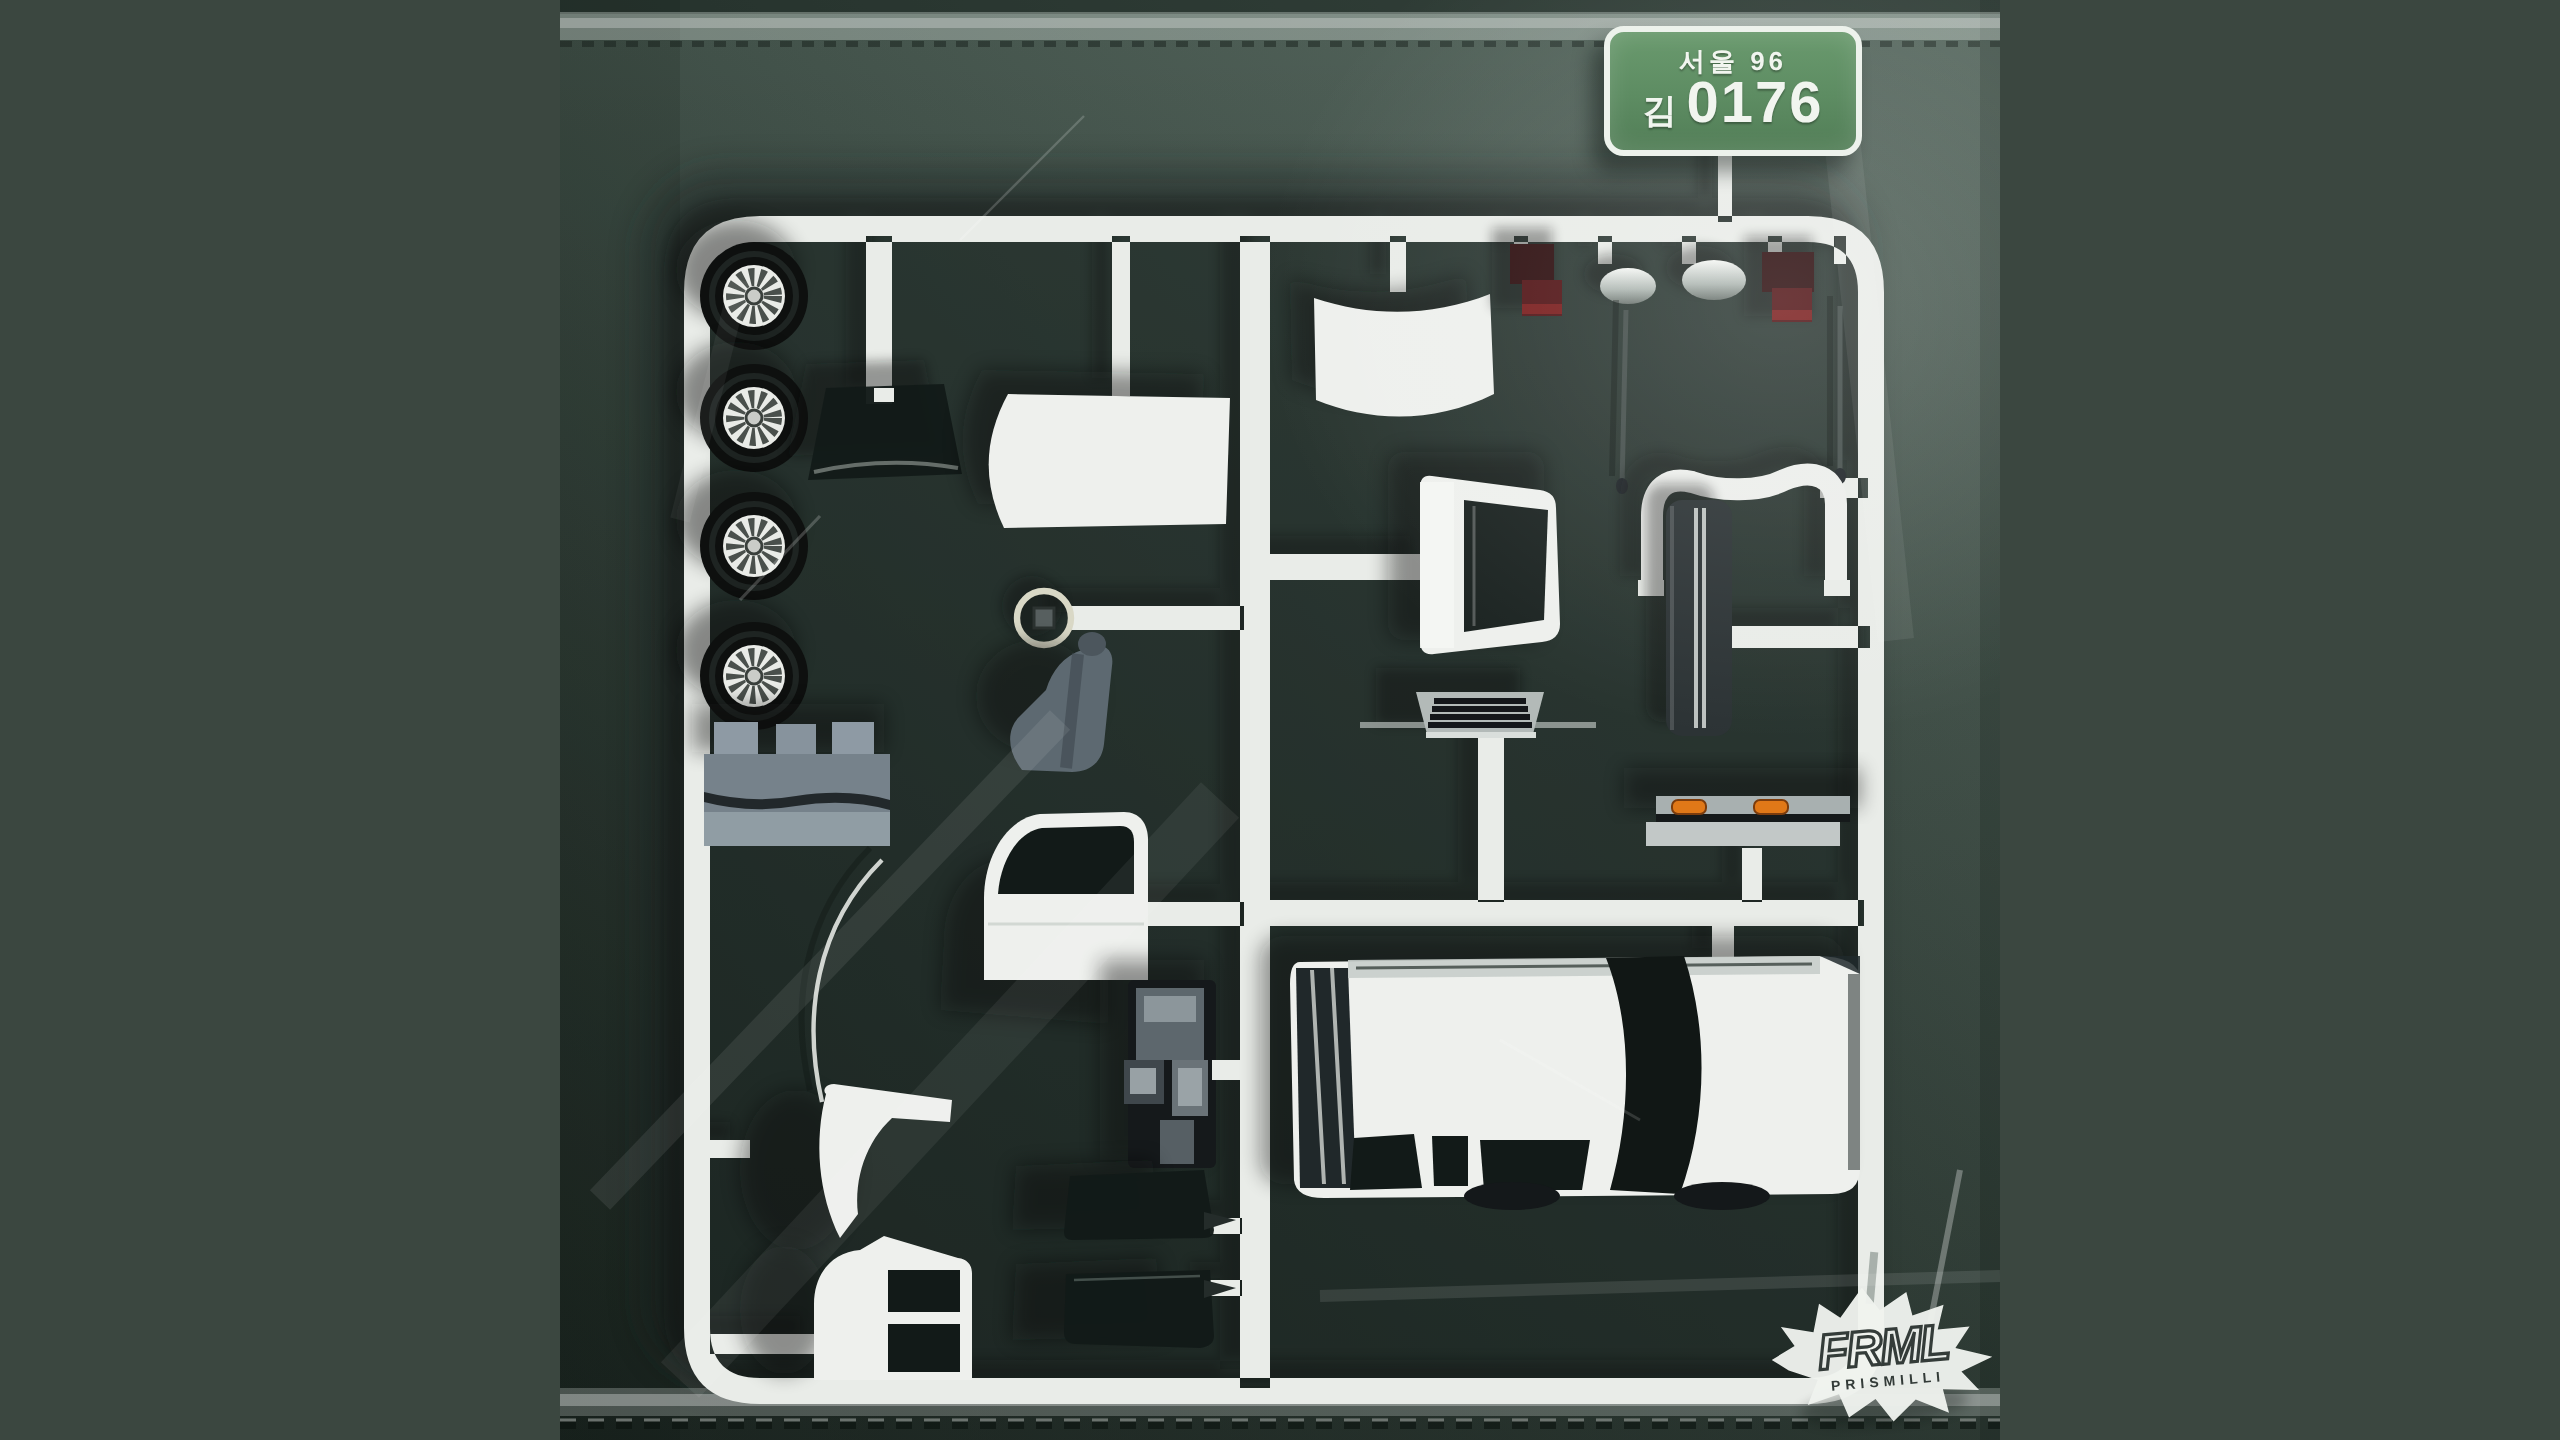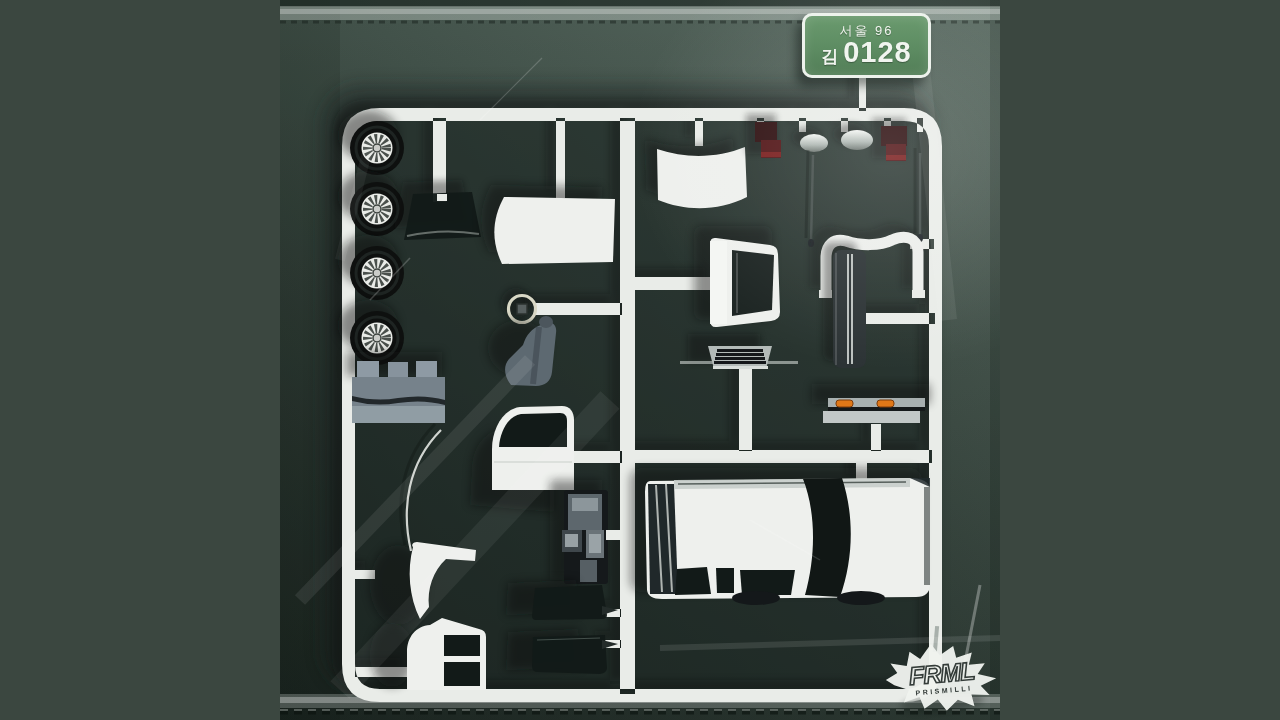--- a/index.html
+++ b/index.html
@@ -24,21 +24,21 @@
   .runner-white{fill:var(--sprue,#e9ece8);}
 
   .plate{
     position:absolute;left:522px;top:13px;width:129px;height:65px;
     box-sizing:border-box;border:3px solid #edf2ec;border-radius:10px;
     background:linear-gradient(180deg,#6a9a6e 0%,#5d8c62 55%,#527e57 100%);
     box-shadow:-6px 8px 10px rgba(8,14,11,.42), inset 0 0 12px rgba(255,255,255,.14);
     display:flex;flex-direction:column;align-items:center;justify-content:center;
     color:#f1f5ef;text-shadow:0 1px 1px rgba(0,0,0,.3);
   }
-  .plate-region{font-size:13px;font-weight:normal;letter-spacing:2px;line-height:1.15;}
+  .plate-region{font-size:13px;font-weight:bold;letter-spacing:2px;line-height:1.15;}
   .plate-main{display:flex;align-items:baseline;gap:5px;line-height:1;font-weight:bold;}
   .plate-prefix{font-size:17px;}
   .plate-num{font-size:29px;letter-spacing:1px;}
 
   .logo{position:absolute;left:604px;top:641px;width:118px;height:76px;transform:rotate(-5deg);}
 </style>
 </head>
 <body>
 
 <div class="album" aria-label="Plastic model car kit sprue sealed in a crinkled green poly bag, album cover art">
@@ -321,21 +321,21 @@
       <path d="M640,60 L668,320" stroke="#ffffff" stroke-width="18" opacity="0.07"></path>
       <path d="M90,140 L60,260" stroke="#ffffff" stroke-width="10" opacity="0.05"></path>
       <path d="M470,520 L540,560" stroke="#ffffff" stroke-width="1.4" opacity="0.14"></path>
     </g>
   </svg>
 
   <div class="plate">
     <div class="plate-region">서울 96</div>
     <div class="plate-main">
       <span class="plate-prefix">김</span>
-      <span class="plate-num">0128</span>
+      <span class="plate-num">0176</span>
     </div>
   </div>
 
   <div class="logo">
     <svg width="118" height="76" viewBox="0 0 118 76">
       <ellipse cx="56" cy="62" rx="42" ry="9" fill="#0a110e" opacity="0.28" filter="blur(3px)"></ellipse>
       <path d="M10,40 L2,34 L14,28 L8,18 L24,22 L28,8 L38,16 L50,2 L58,14 L72,6 L74,18 L90,14 L86,26 L102,26 L94,36 L112,42 L96,48 L104,58 L86,56 L88,68 L72,60 L60,70 L52,58 L38,66 L34,54 L18,58 L24,46 Z" fill="#eff2ee" opacity="0.96"></path>
       <text x="58" y="41" text-anchor="middle" font-family="Liberation Sans, sans-serif" font-size="25" font-weight="bold" font-style="italic" fill="none" stroke="#343c39" stroke-width="1.6" letter-spacing="-1">FRML</text>
       <text x="59" y="52" text-anchor="middle" font-family="Liberation Sans, sans-serif" font-size="7" font-weight="bold" fill="#333b38" letter-spacing="2.5">PRISMILLI</text>
     </svg>

